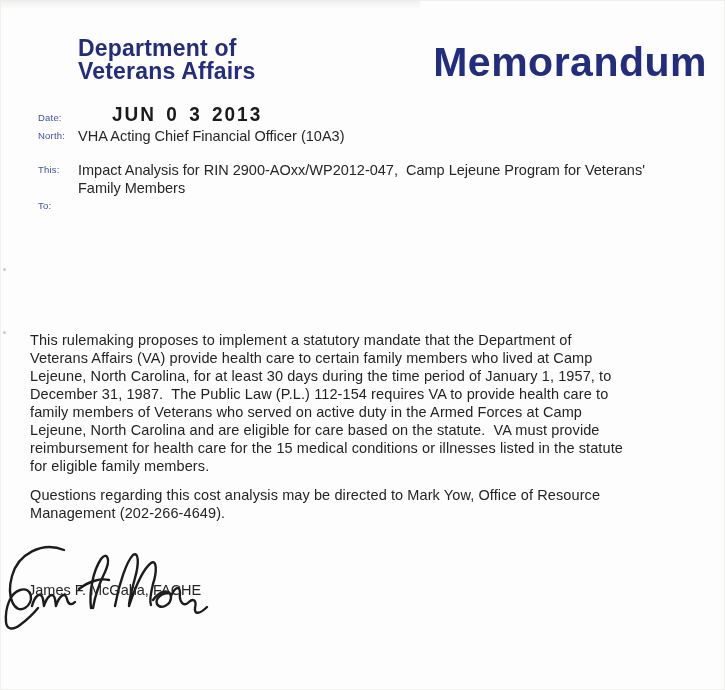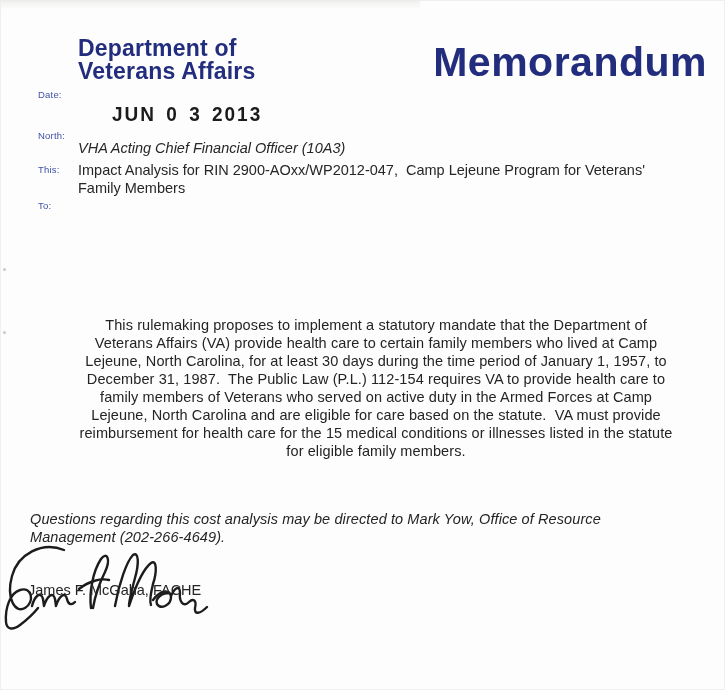--- a/index.html
+++ b/index.html
@@ -77,41 +77,41 @@
 <div class="page">
 
   <div class="scan-smudge"></div>
   <div class="speck" style="left:3px; top:268px;"></div>
   <div class="speck" style="left:3px; top:331px;"></div>
 
   <div class="agency">Department of
 Veterans Affairs</div>
   <div class="memo-title">Memorandum</div>
 
-  <div class="meta-label" style="top:89px;">Date:</div>
+  <div class="meta-label" style="top:112px;">Date:</div>
   <div class="date-stamp">JUN 0 3 2013</div>
 
   <div class="meta-label" style="top:130px;">North:</div>
-  <div class="meta-value" style="top:139px;font-style:italic;">VHA Acting Chief Financial Officer (10A3)</div>
+  <div class="meta-value" style="top:127px;">VHA Acting Chief Financial Officer (10A3)</div>
 
   <div class="meta-label" style="top:164px;">This:</div>
   <div class="meta-value" style="top:161px;">Impact Analysis for RIN 2900-AOxx/WP2012-047,  Camp Lejeune Program for Veterans'
 Family Members</div>
 
   <div class="meta-label" style="top:200px;">To:</div>
 
-  <div class="para" style="top:316px;text-align:center;">This rulemaking proposes to implement a statutory mandate that the Department of
+  <div class="para" style="top:331px;">This rulemaking proposes to implement a statutory mandate that the Department of
 Veterans Affairs (VA) provide health care to certain family members who lived at Camp
 Lejeune, North Carolina, for at least 30 days during the time period of January 1, 1957, to
 December 31, 1987.  The Public Law (P.L.) 112-154 requires VA to provide health care to
 family members of Veterans who served on active duty in the Armed Forces at Camp
 Lejeune, North Carolina and are eligible for care based on the statute.  VA must provide
 reimbursement for health care for the 15 medical conditions or illnesses listed in the statute
 for eligible family members.</div>
-  <div class="para" style="top:510px;font-style:italic;">Questions regarding this cost analysis may be directed to Mark Yow, Office of Resource
+  <div class="para" style="top:486px;">Questions regarding this cost analysis may be directed to Mark Yow, Office of Resource
 Management (202-266-4649).</div>
 
   <svg class="signature-svg" viewBox="0 0 215 95" fill="none" stroke="#1c1c1c" stroke-width="2.4" stroke-linecap="round" stroke-linejoin="round">
     <path d="M62,12 C40,3 16,16 10,38 C4,60 13,76 23,70 C33,64 30,48 18,52 C8,55 3,70 4,84 C4.6,91 10,93 18,87 C26,81 32,75 36,70"></path>
     <path d="M30,68 C33,57 39,53 41,61 L42,68 C45,58 51,53 53,61 L54,68 C57,58 63,53 65,61 C66,66 69,68 73,64"></path>
     <path d="M89,70 C87,54 91,33 99,21 C105,13 109,21 103,34 C98,44 93,58 91,70"></path>
     <path d="M77,51 C87,43 99,40 107,42"></path>
     <path d="M113,68 C117,45 125,23 131,17 C137,13 137,26 133,40 C130,51 127,62 127,68 C133,50 141,31 149,25 C155,21 155,34 151,46 C149,54 147,62 149,67"></path>
     <path d="M151,62 C159,51 169,51 169,59 C169,67 159,72 155,66 C153,61 159,55 167,55"></path>
     <path d="M169,58 C173,49 178,47 178,55 C177,63 181,70 187,64 C191,60 195,62 193,70 C192,77 198,76 205,69"></path>

